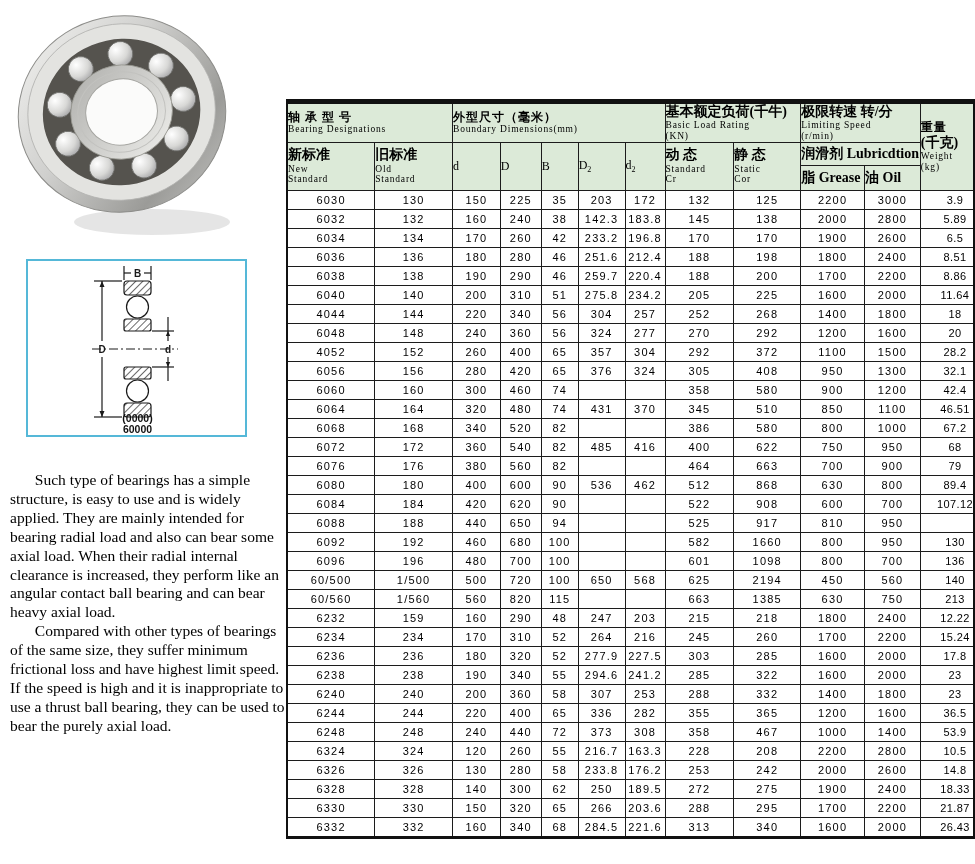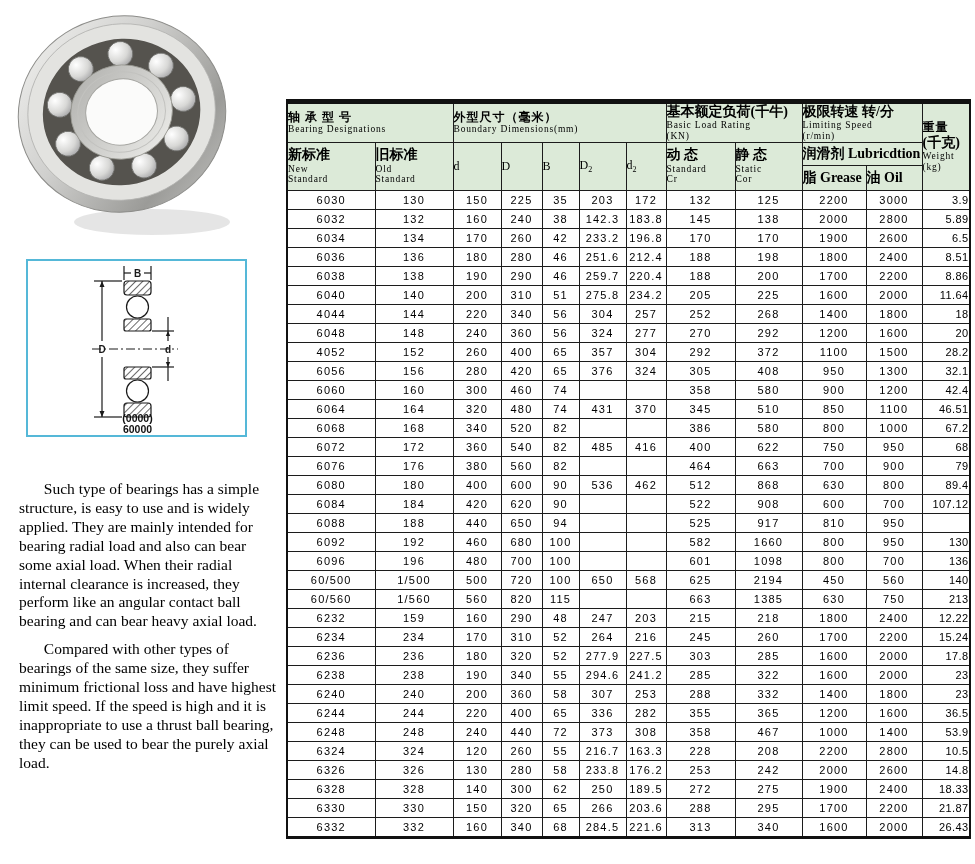--- a/index.html
+++ b/index.html
@@ -12,38 +12,38 @@
   
   .diagram-box{
     position:absolute;left:26px;top:259px;width:221px;height:178px;
     border:2px solid #55b8d8;box-sizing:border-box;background:#ffffff;
   }
   
   .desc{
     position:absolute;left:10px;top:471px;width:276px;
     font-family:"Liberation Serif",serif;font-size:15.5px;line-height:1.22;
   }
-  .desc p{margin:9px;text-indent:1.6em;}
+  .desc p{margin:0;text-indent:1.6em;}
   
   table.spec{
     position:absolute;left:286px;top:99px;border-collapse:collapse;table-layout:fixed;
     border:2px solid #111;border-top:5px solid #111;border-bottom:3px solid #111;
   }
   table.spec th,table.spec td{border:1px solid #1c1c1c;padding:0;overflow:hidden;}
   table.spec thead th{background:#dcead8;font-weight:normal;vertical-align:middle;text-align:left;font-family:Liberation Serif, serif;}
   .zh{font-size:12px;font-weight:bold;letter-spacing:1px;line-height:1.15;}
   .zh.small{font-size:14px;letter-spacing:0;}
   .en{font-size:9.5px;letter-spacing:0.8px;line-height:1.15;}
   .dim{font-size:12px;font-weight:bold;}
   .dim sub{font-size:8px;}
   table.spec tbody td{
     height:18px;line-height:18px;font-size:11px;letter-spacing:1.2px;
     text-align:center;white-space:nowrap;
   }
-  table.spec tbody td:last-child{text-align:right;padding-left:10px;letter-spacing:0.4px;margin-top:27px;}
+  table.spec tbody td:last-child{text-align:center;padding-left:16px;letter-spacing:0.4px;margin-top:27px;}
   .hdr-r1{height:38px;}
   .hdr-r2{height:23px;}
   .hdr-r3{height:25px;}
 </style>
 </head>
 <body>
 
 <div class="photo-wrap">
   <svg width="243" height="242" viewBox="0 0 243 242">
     <defs>

